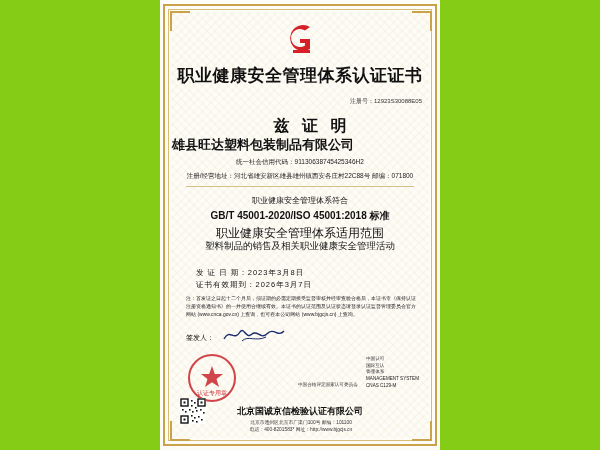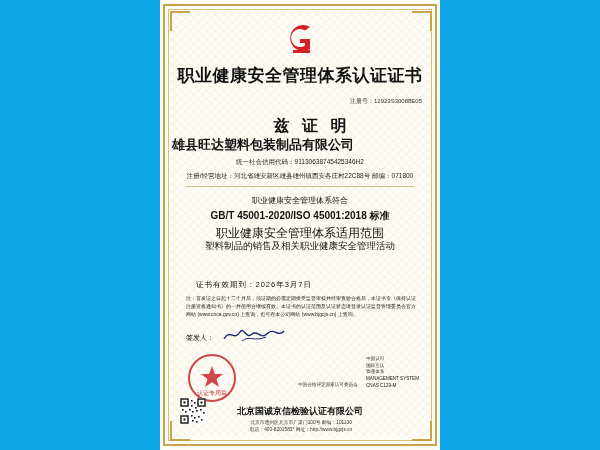--- a/index.html
+++ b/index.html
@@ -7,21 +7,21 @@
     padding: 0;
     width: 600px;
     height: 450px;
     background: #ffffff;
     font-family: "Liberation Sans", sans-serif;
   }
   #cert-page {
     position: relative;
     width: 600px;
     height: 450px;
-    background: #0ea5e9;
+    background: #84cc16;
     overflow: hidden;
   }
   
   .sheet {
     position: absolute;
     left: 160px;
     top: 0px;
     width: 280px;
     height: 450px;
     background: #fdfcf7;
@@ -331,20 +331,23 @@
   <div class="credit-code">统一社会信用代码：91130638745425346H2</div>
   <div class="address">注册/经营地址：河北省雄安新区雄县雄州镇西安各庄村22C88号       邮编：071800</div>
 
   <div class="sep-line"></div>
 
   <div class="conform">职业健康安全管理体系符合</div>
   <div class="standard">GB/T 45001-2020/ISO 45001:2018 标准</div>
   <div class="scope-label">职业健康安全管理体系适用范围</div>
   <div class="scope-text">塑料制品的销售及相关职业健康安全管理活动</div>
 
+  <div class="issue-date">
+    <span>发 证 日 期：</span><span>2023年3月8日</span>
+  </div>
   <div class="valid-date">
     <span>证书有效期到：</span><span>2026年3月7日</span>
   </div>
 
   <div class="note">注：首发证之日起十二个月后，须证期的必需定期接受监督审核并经审查验合格后，本证书专《保持认证注册资格通知书》的一并使用合继续有效。本证书的认证范围及认证状态请登录认证监督管理委员会官方网站 (www.cnca.gov.cn) 上查询，也可在本公司网站 (www.bjgcjs.cn) 上查询。</div>
 
   <div class="issuer-label">签发人：</div>
   <div class="signature">
     <svg width="64" height="18" viewBox="0 0 64 18">
       <path d="M2 13 C8 2, 12 16, 18 6 C22 0, 24 14, 30 8 C36 3, 38 15, 46 7 C52 1, 56 12, 62 5" stroke="#1b2a6b" stroke-width="1.4" fill="none"></path>

